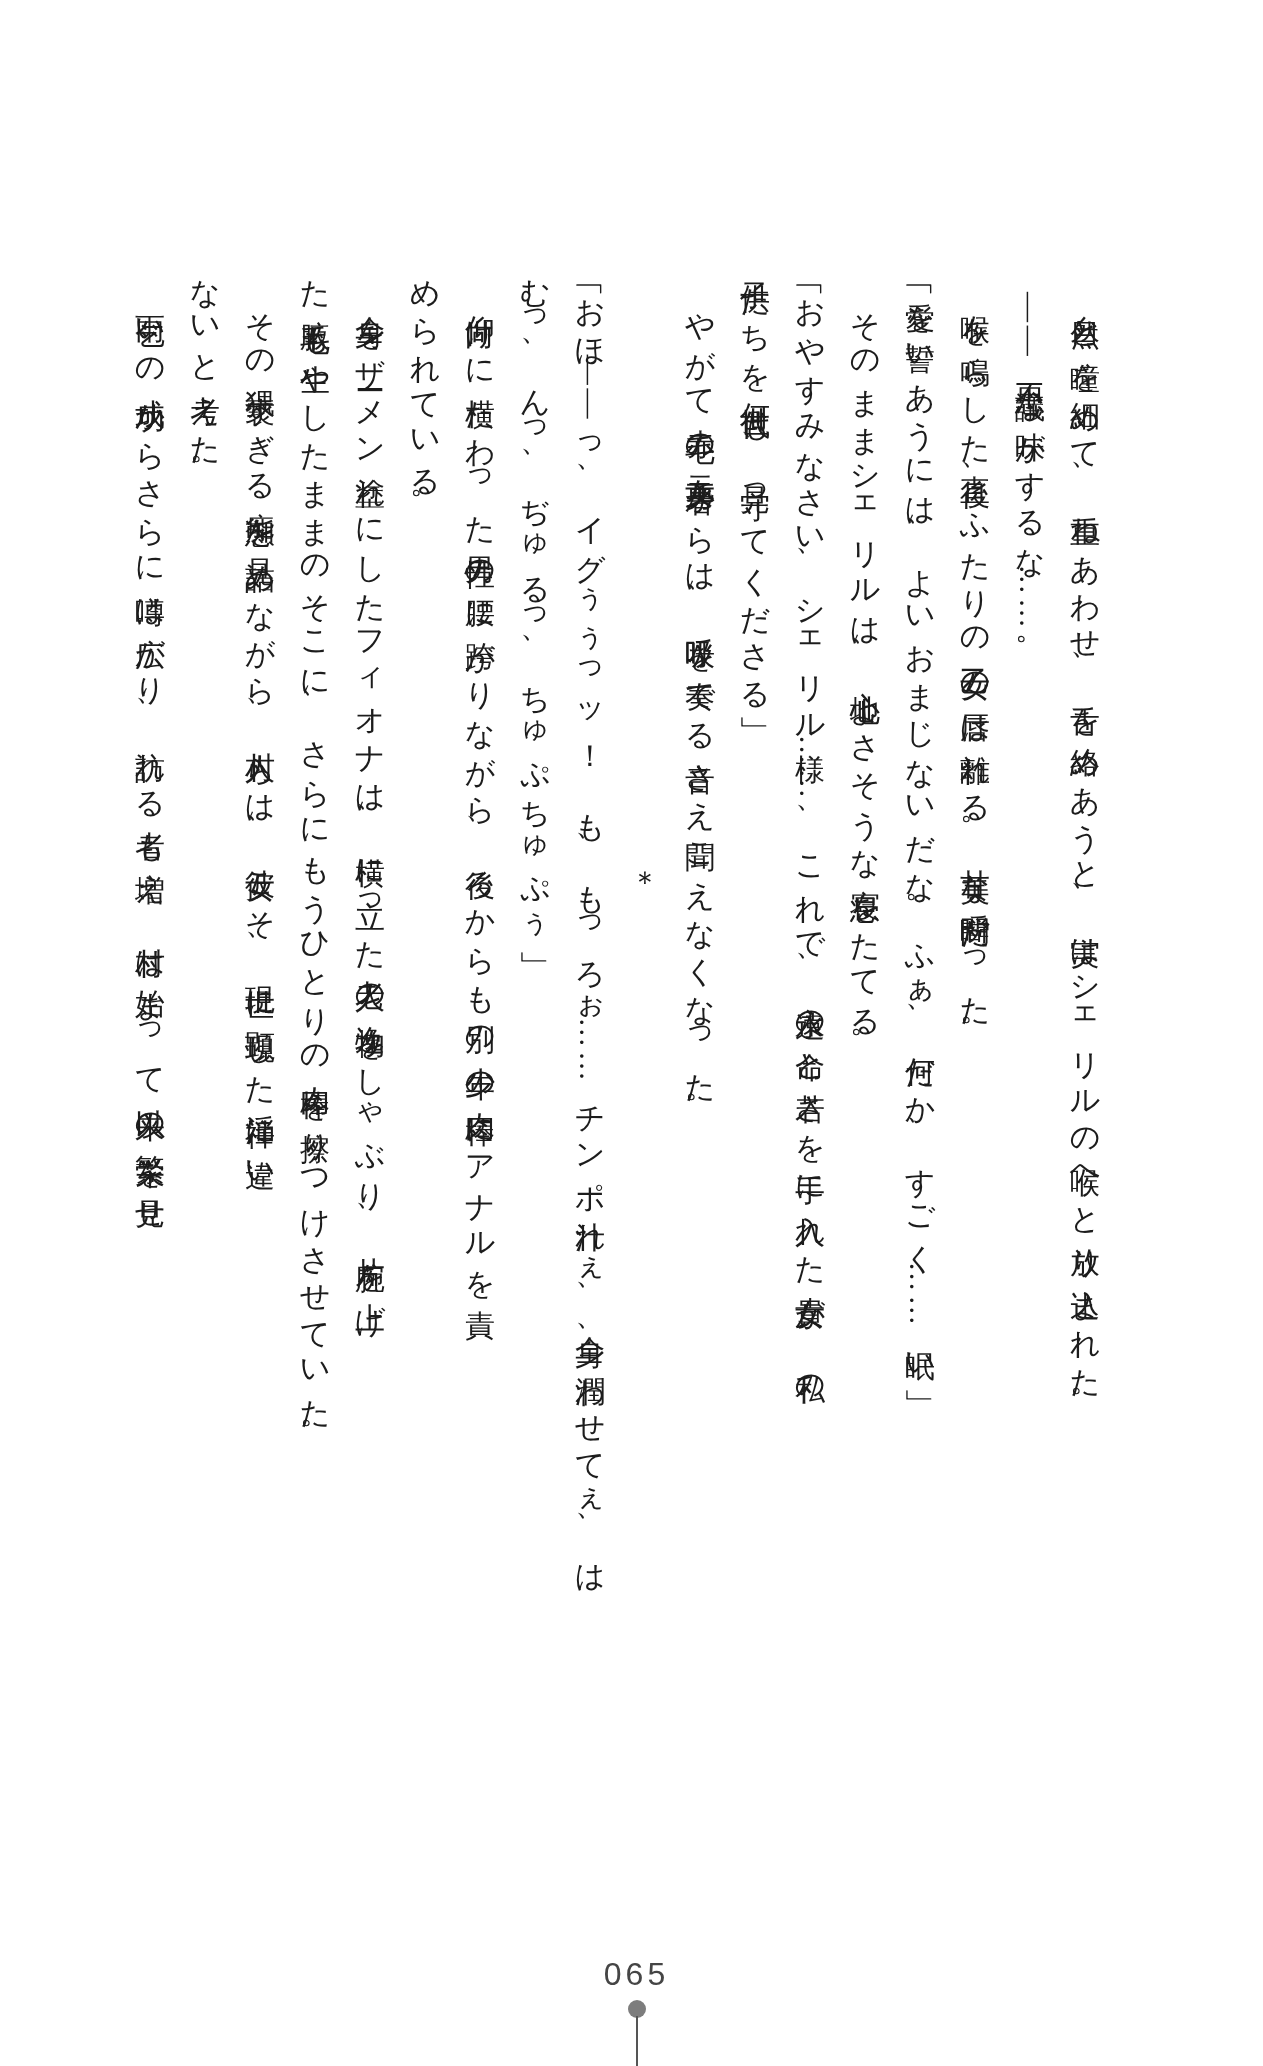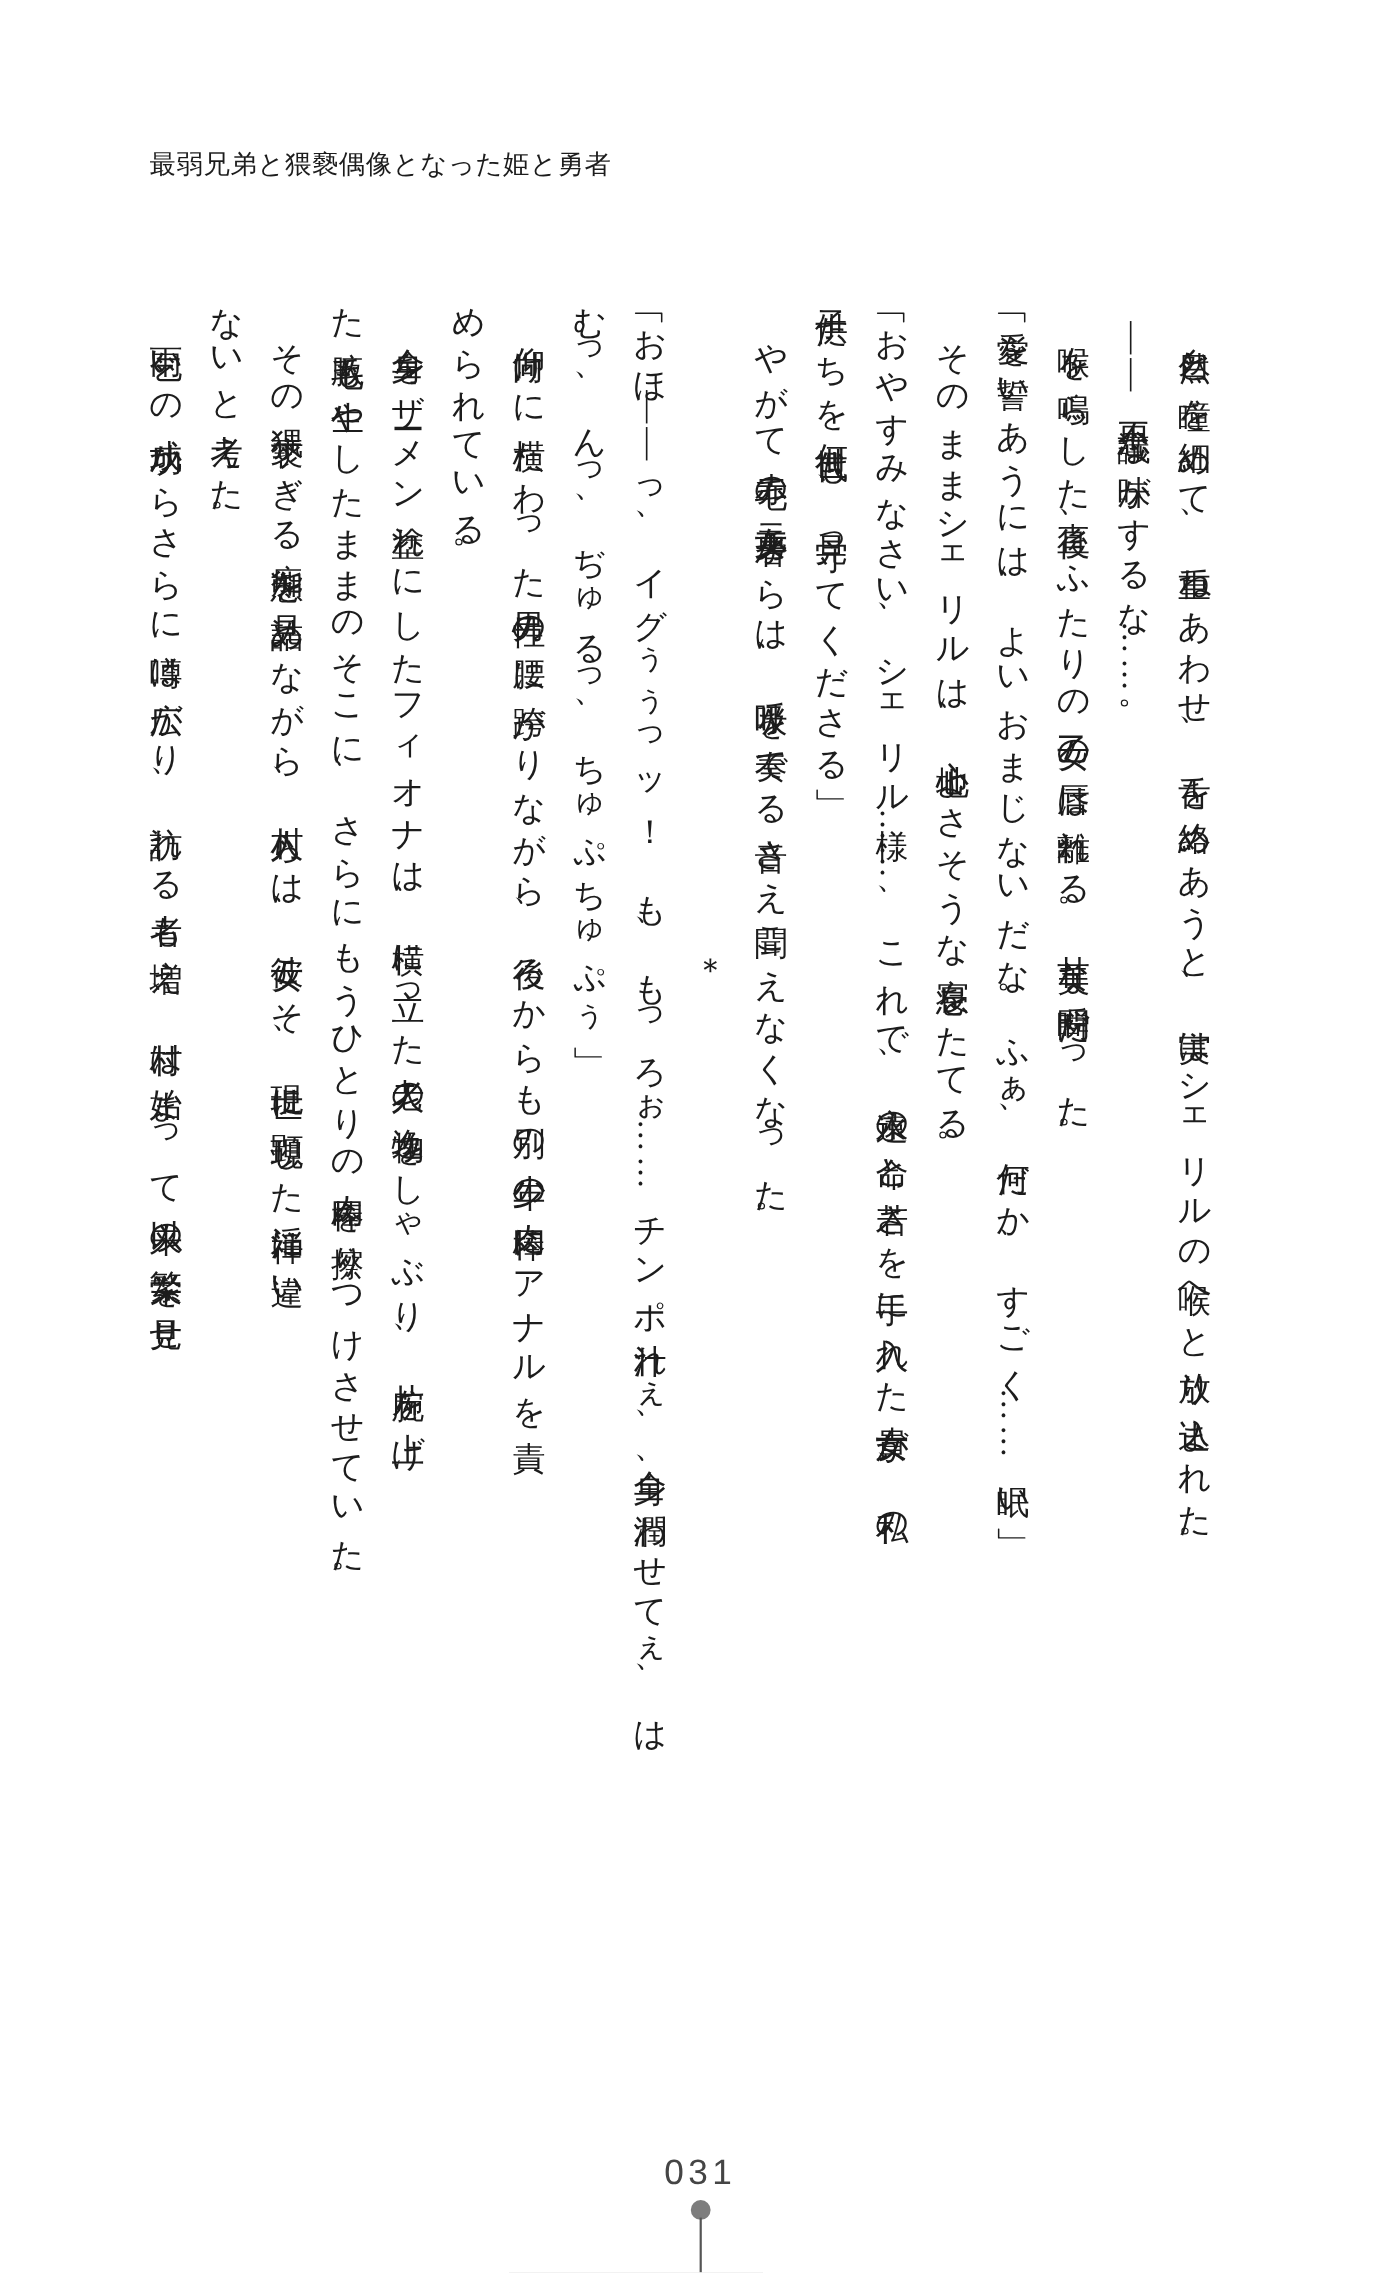--- a/index.html
+++ b/index.html
@@ -61,21 +61,20 @@
     top: 2016px;
     width: 2px;
     height: 50px;
     background: var(--footer-rule, #555555);
   }
 </style>
 </head>
 <body>
 
 <div class="page" style="--text: #1c1c1c; --footer-dot: #7d7d7d; --footer-rule: #555555;">
-  <div class="running-title">最弱兄弟と猥褻偶像となった姫と勇者</div>
 
   <div class="text-block" id="text-block">
       <div class="text-line" style="text-indent: 34px;">自然と瞳を細めて、重ねあわせ、舌を絡めあうと、実はシェリルの喉へと放り込まれた。</div>
       <div class="text-line" style="text-indent: 34px;">——不思議な味がするな……。</div>
       <div class="text-line" style="text-indent: 34px;">喉を鳴らした直後、ふたりの乙女の唇は離れる。甘美な瞬間だった。</div>
       <div class="text-line" style="text-indent: 17px;">「愛を誓いあうには、よいおまじないだな。ふぁ、何だか、すごく……眠い」</div>
       <div class="text-line" style="text-indent: 34px;">そのままシェリルは、心地よさそうな寝息をたてる。</div>
       <div class="text-line" style="text-indent: 17px;">「おやすみなさい、シェリル様……、これで、永遠の命と若さを手に入れた貴女が、私の</div>
       <div class="text-line" style="text-indent: 0px;">子供たちを何世代も、見守ってくださる」</div>
       <div class="text-line" style="text-indent: 34px;">やがて赤毛の元女勇者からは、呼吸を奏でる音さえ聞こえなくなった。</div>
@@ -84,18 +83,18 @@
       <div class="text-line" style="text-indent: 0px;">むっ、んっ、ぢゅるっ、ちゅぷちゅぷぅ」</div>
       <div class="text-line" style="text-indent: 34px;">仰向けに横たわった男性の腰に跨がりながら、後ろからも別の少年の肉棒にアナルを責</div>
       <div class="text-line" style="text-indent: 0px;">められている。</div>
       <div class="text-line" style="text-indent: 34px;">全身をザーメン塗れにしたフィオナは、横に立った老人の逸物をしゃぶり、片腕を上げ</div>
       <div class="text-line" style="text-indent: 0px;">た腋毛も生やしたままのそこに、さらにもうひとりの肉棒を擦りつけさせていた。</div>
       <div class="text-line" style="text-indent: 34px;">その猥褻すぎる痴態を見詰めながら、村人らは、彼女こそ、現世に顕現した淫神に違い</div>
       <div class="text-line" style="text-indent: 0px;">ないと考えた。</div>
       <div class="text-line" style="text-indent: 34px;">雨乞いの成功からさらに噂は広がり、訪れる者も増え、村は始まって以来の繁栄を見せ</div>
     </div>
 
-  <div class="page-number">031</div>
+  <div class="page-number">065</div>
 
   <div class="footer-dot"></div>
 
   <div class="footer-rule"></div>
 </div>
 
 </body></html>

